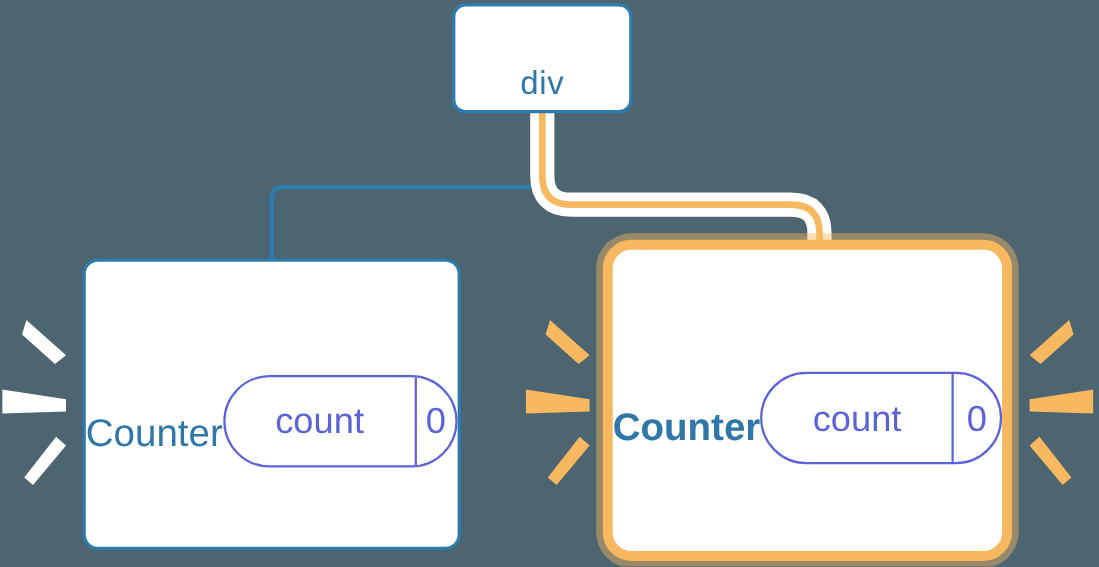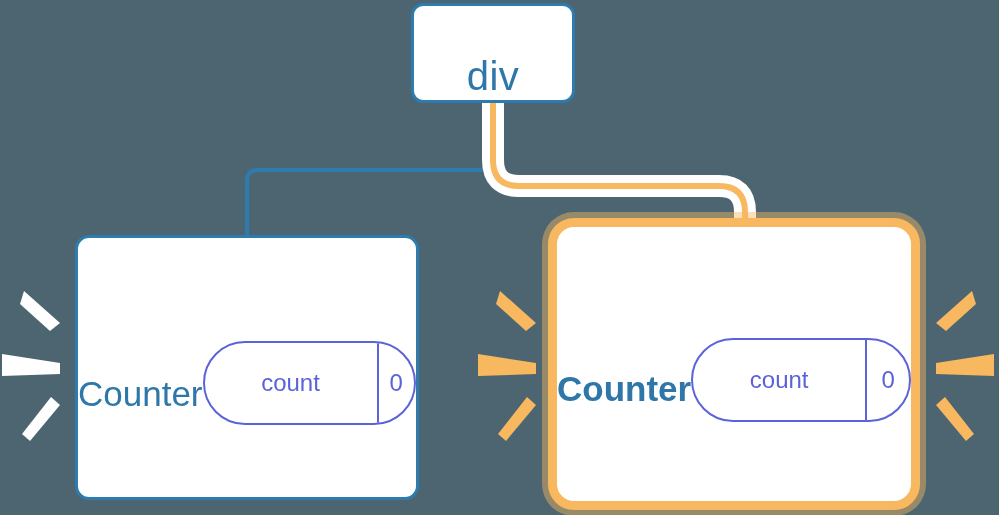--- a/index.html
+++ b/index.html
@@ -38,21 +38,21 @@
     border: 3px solid #2e7bad;
     border-radius: 12px;
     box-sizing: border-box;
     display: flex;
     align-items: center;
     justify-content: center;
     z-index: 5;
   }
   .node-div-label {
     color: #2e77a8;
-    font-size: 40px;
+    font-size: 30px;
     letter-spacing: 0.5px;
     line-height: 1;
     margin-top: 46px;
   }
 
   
   .card {
     position: absolute;
     background: #ffffff;
     box-sizing: border-box;
@@ -112,21 +112,21 @@
   .card-highlight .pill {
     width: 263px;
     height: 84px;
     margin-top: 32px;
   }
   .pill-key,
   .pill-val {
     display: flex;
     align-items: center;
     justify-content: center;
-    font-size: 24px;
+    font-size: 33px;
     line-height: 1;
   }
   .pill-key {
     flex: 0 0 172px;
     border-right: 2px solid #5c63d8;
   }
   .pill-val {
     flex: 1 1 auto;
   }
 

